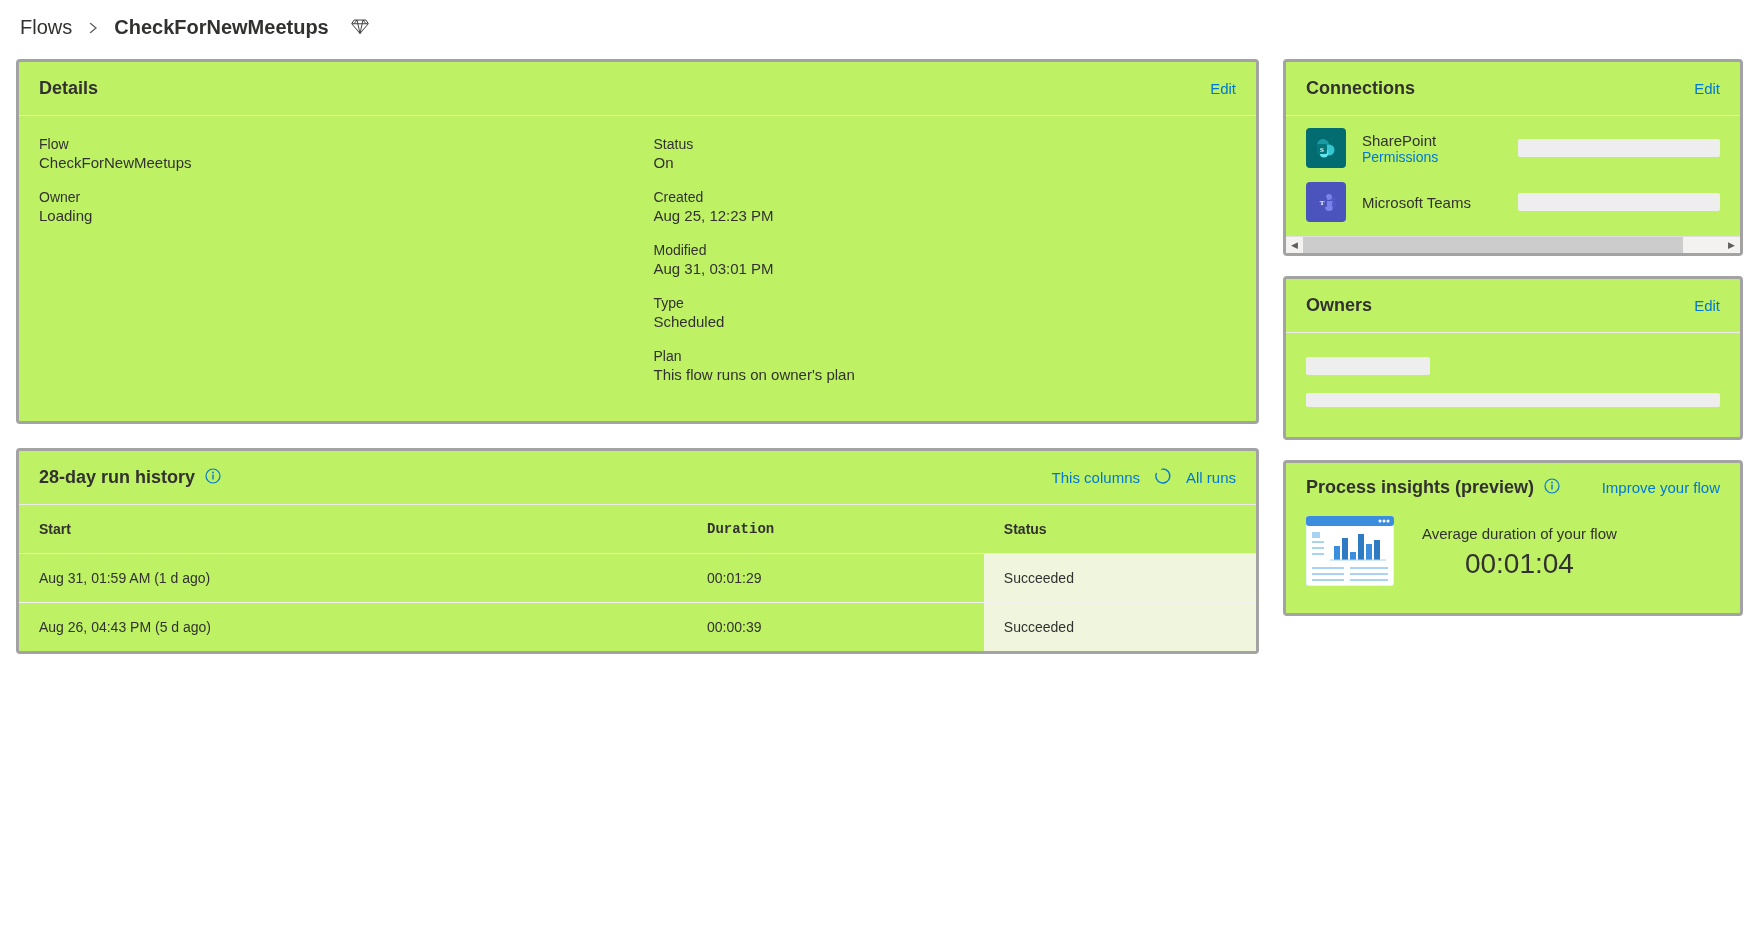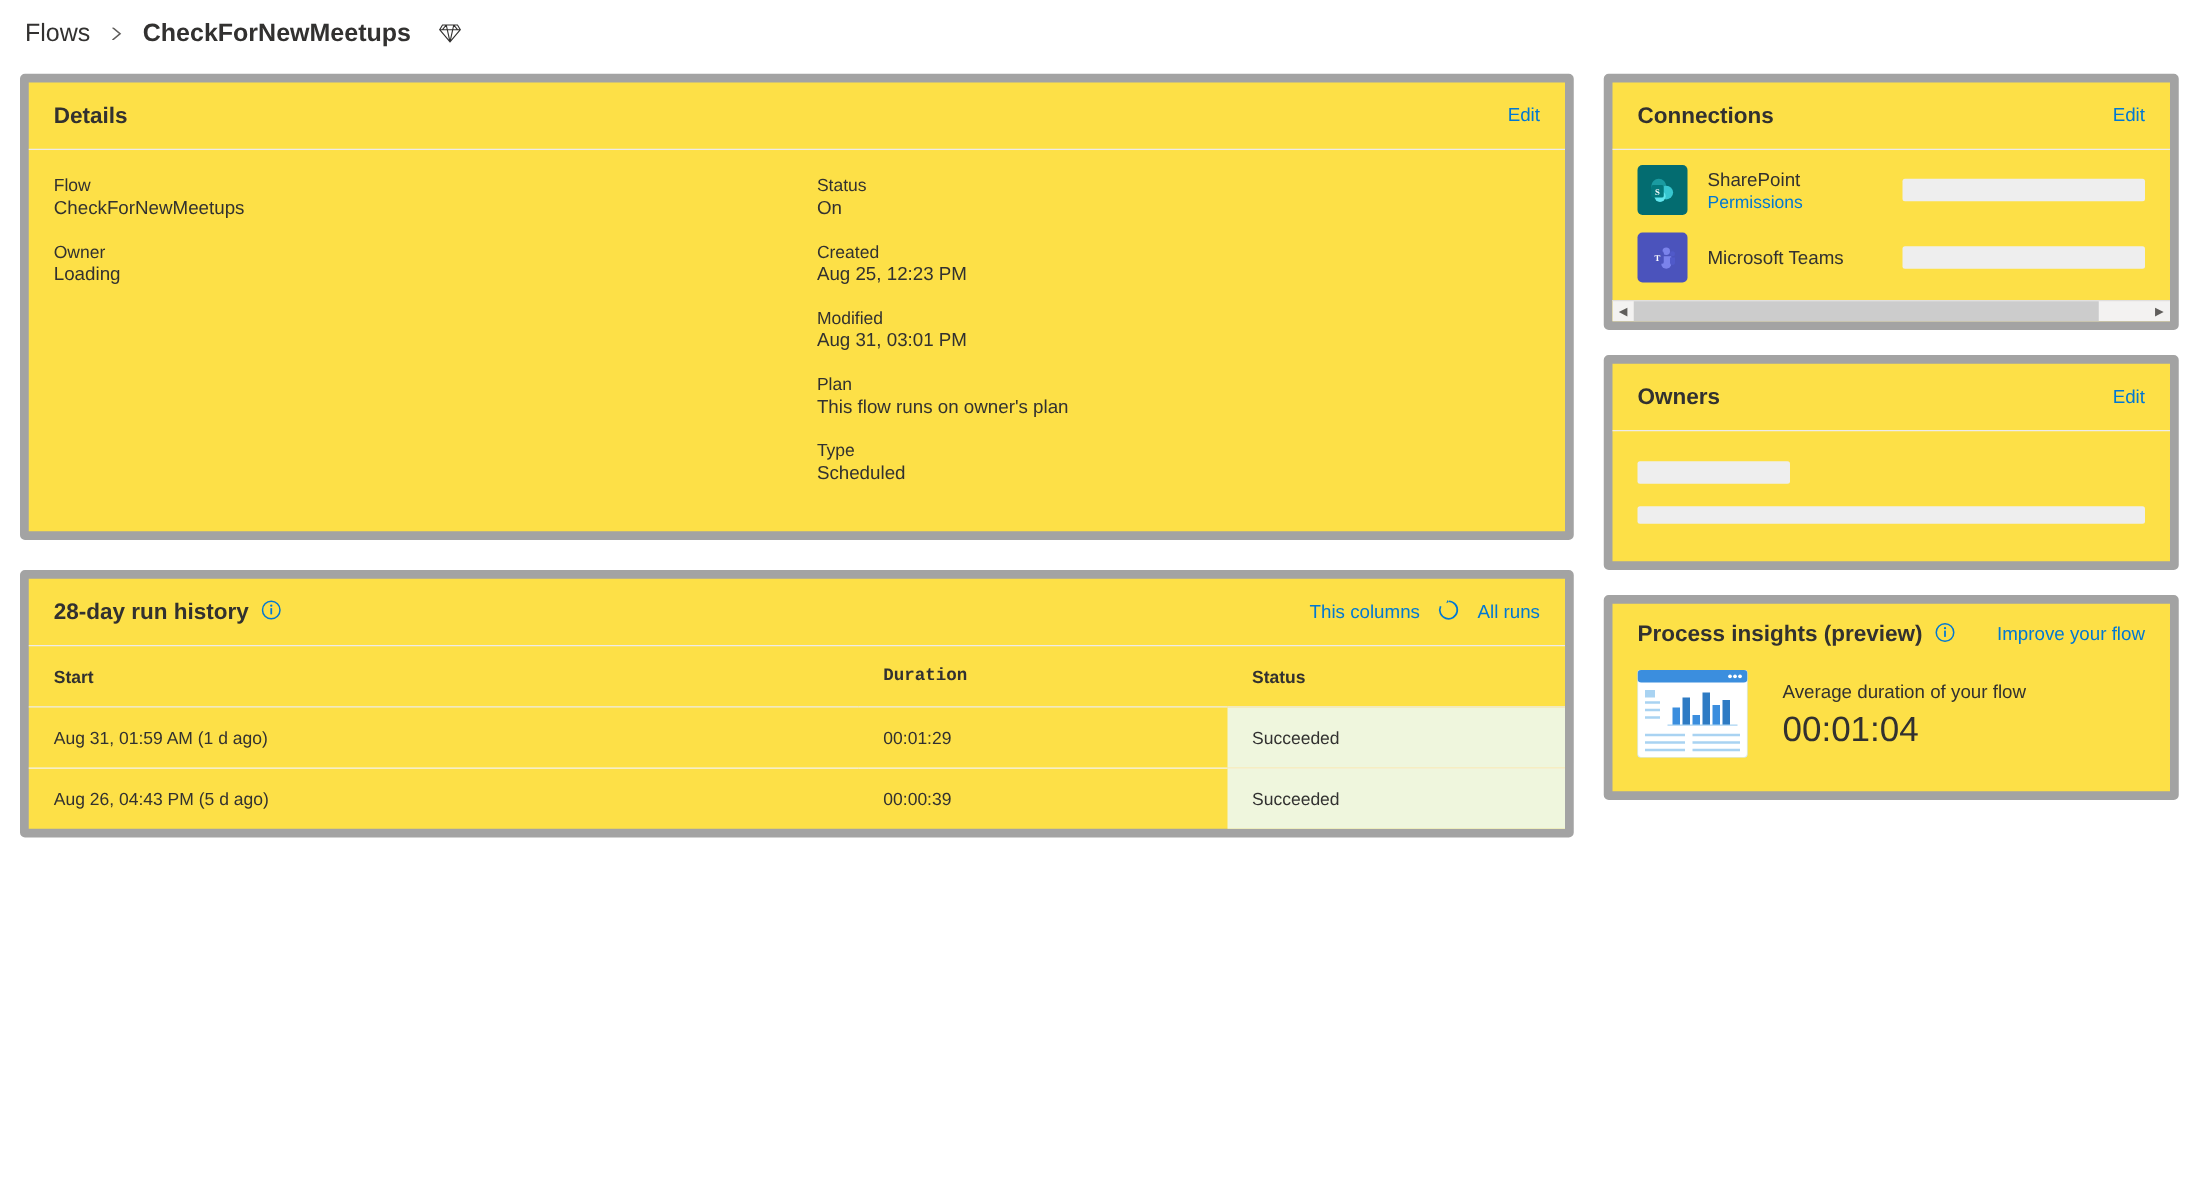--- a/index.html
+++ b/index.html
@@ -38,23 +38,23 @@
       margin-left: 6px;
     }
     .layout {
       display: flex;
       gap: 24px;
       align-items: flex-start;
     }
     .main-col { flex: 1; min-width: 0; }
     .side-col { width: 460px; flex-shrink: 0; display: flex; flex-direction: column; gap: 20px; }
     .card {
-      border: 7px solid #a3a3a3;
+      border: 3px solid #a3a3a3;
       border-radius: 4px;
-      background: #fde047;
+      background: #bef264;
     }
     .card-header {
       display: flex;
       justify-content: space-between;
       align-items: center;
       padding: 16px 20px;
       border-bottom: 1px solid #edebe9;
     }
     .card-header-left {
       display: flex;
@@ -192,20 +192,21 @@
     .insights-header-left {
       display: flex;
       align-items: center;
       gap: 10px;
     }
     .insights-body {
       display: flex;
       gap: 28px;
       align-items: center;
       padding: 0 20px 24px 20px;
+      text-align: center;
     }
     .insights-chart-icon {
       width: 88px;
       height: 70px;
       flex-shrink: 0;
     }
     .insights-text { }
     .insights-label {
       font-size: 15px;
       color: #323130;
@@ -264,26 +265,26 @@
             </div>
             <div class="field">
               <div class="field-label">Created</div>
               <div class="field-value">Aug 25, 12:23 PM</div>
             </div>
             <div class="field">
               <div class="field-label">Modified</div>
               <div class="field-value">Aug 31, 03:01 PM</div>
             </div>
             <div class="field">
+              <div class="field-label">Type</div>
+              <div class="field-value">Scheduled</div>
+            </div>
+            <div class="field">
               <div class="field-label">Plan</div>
               <div class="field-value">This flow runs on owner's plan</div>
-            </div>
-            <div class="field">
-              <div class="field-label">Type</div>
-              <div class="field-value">Scheduled</div>
             </div>
           </div>
         </div>
       </div>
     </div>
 
     <div class="card">
       <div class="card-header">
         <div class="card-header-left">
           <span class="card-title-lg">28-day run history</span>

